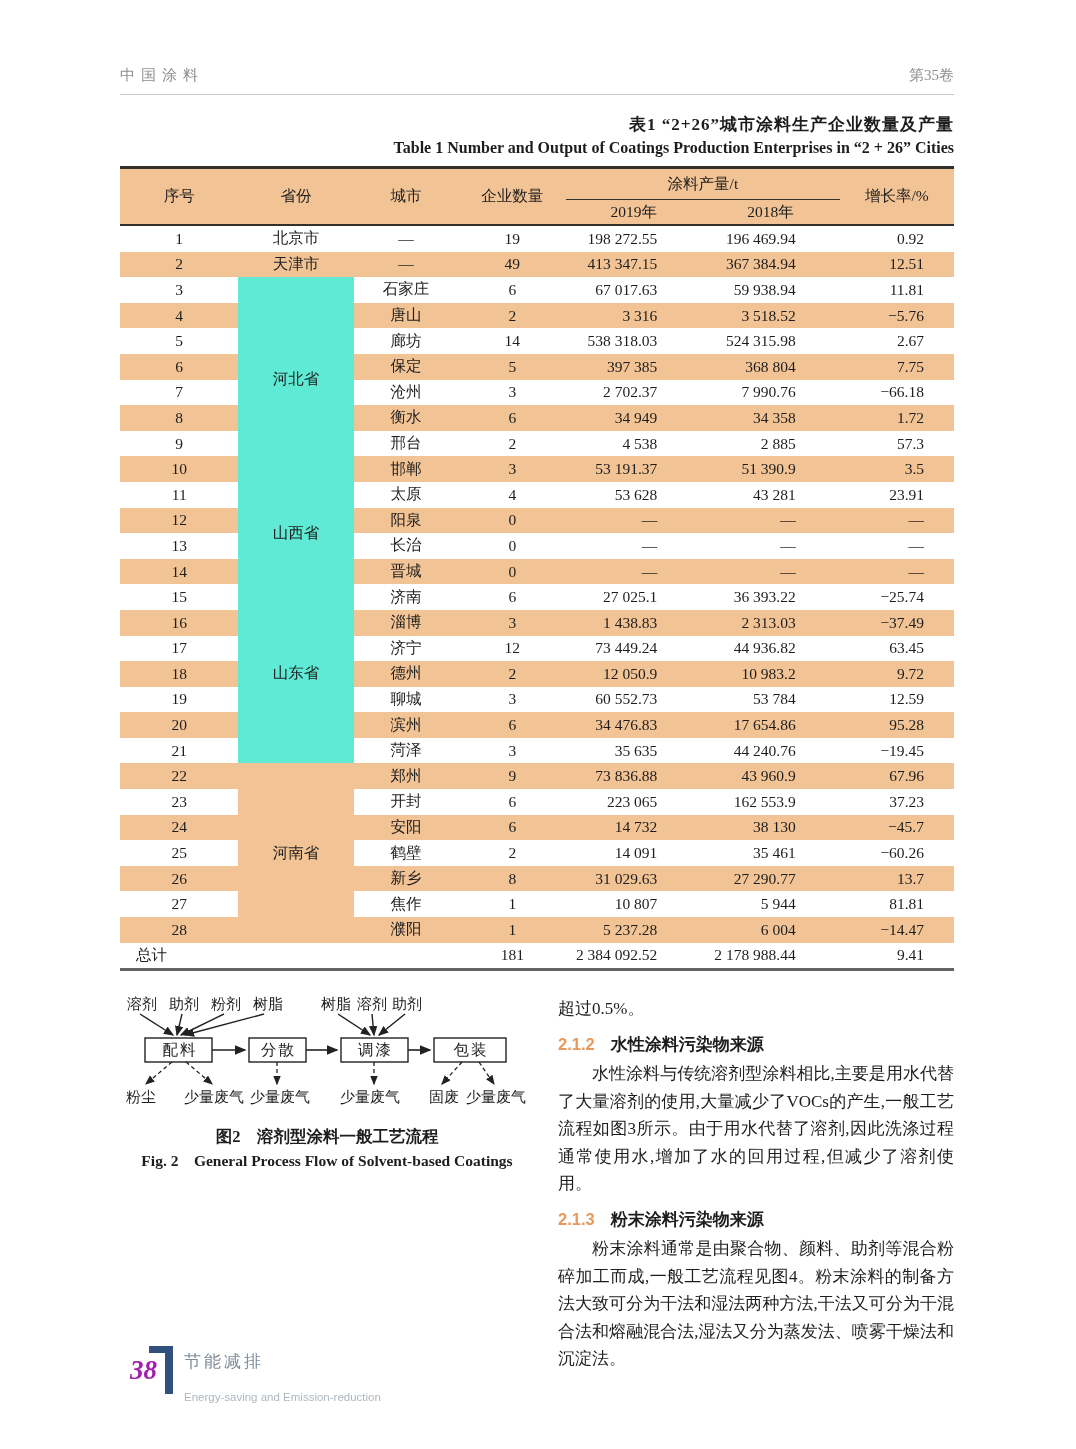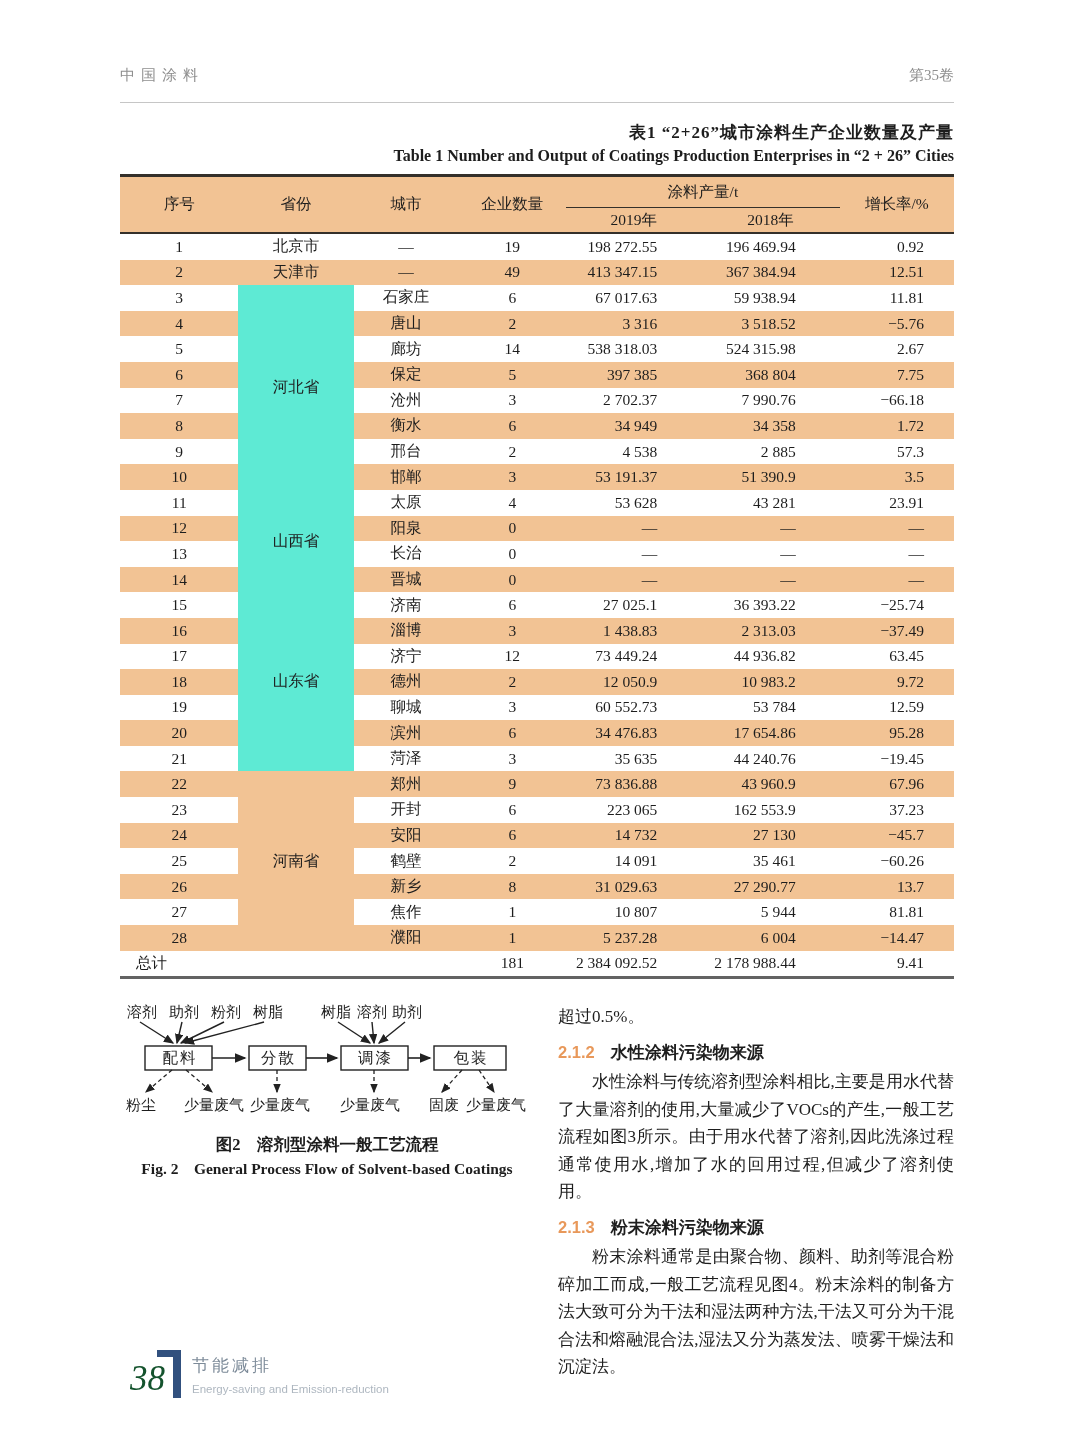--- a/index.html
+++ b/index.html
@@ -6,21 +6,21 @@
   .page{
     width:1076px;height:1449px;background:#ffffff;position:relative;
     font-family:"Liberation Serif","DejaVu Serif",serif;color:#1d1d1d;
     overflow:hidden;box-sizing:border-box;
   }
   .content{padding:0 122px 0 120px;}
 
   
   .running-head{
     display:flex;justify-content:space-between;align-items:center;
-    padding-top:66px;padding-bottom:17px;border-bottom:1.5px solid #c6c6c6;
+    padding-top:66px;padding-bottom:9px;border-bottom:1.5px solid #c6c6c6;
     color:#8e8e8e;font-size:15px;gap:46px;
   }
   .running-head .jname{letter-spacing:6px;}
 
   
   .tbl-titles{margin-top:18px;text-align:right;}
   .tbl-title-zh{font-size:17px;font-weight:bold;letter-spacing:1px;}
   .tbl-title-en{font-size:16px;font-weight:bold;margin-top:3px;}
 
   
@@ -58,24 +58,24 @@
   
   .sec-head{margin:8px 0 2px;line-height:27.5px;}
   .sec-num{color:#E8985A;font-weight:bold;font-family:"Liberation Sans",sans-serif;margin-right:16px;font-size:16.5px;}
   .sec-title{font-weight:600;}
 
   
   .footer{position:absolute;left:120px;bottom:46px;display:flex;align-items:flex-start;}
   .pn-box{position:relative;padding:9px 16px 4px 10px;}
   .pn-box::after{content:"";position:absolute;right:0;top:0;width:8px;height:48px;background:#31507E;}
   .pn-box::before{content:"";position:absolute;right:6px;top:0;height:7px;width:18px;background:#31507E;}
-  .page-num{font-style:italic;font-weight:normal;font-size:35px;color:#14532d;}
+  .page-num{font-style:italic;font-weight:bold;font-size:27px;color:#a21caf;}
   .f-text{margin-left:11px;padding-top:4px;}
   .f-zh{color:#7d8b99;font-size:17px;letter-spacing:3px;}
-  .f-en{color:#aeb7c0;font-size:11.5px;font-family:"Liberation Sans",sans-serif;margin-top:6px;}
+  .f-en{color:#aeb7c0;font-size:11.5px;font-family:"Liberation Sans",sans-serif;margin-top:18px;}
 
   .diagram-text{font-size:15px;font-family:"Liberation Serif","DejaVu Serif",serif;fill:#1d1d1d;}
   .box-text{font-size:15.5px;letter-spacing:2px;}
 </style>
 </head>
 <body>
 
 <div class="page">
   <div class="content">
 
@@ -302,21 +302,21 @@
             <td class="c-ent">6</td>
             <td class="c-num">223 065</td>
             <td class="c-num">162 553.9</td>
             <td class="c-growth">37.23</td>
           </tr>
           <tr class="shade">
             <td class="c-seq">24</td>
             <td class="c-city">安阳</td>
             <td class="c-ent">6</td>
             <td class="c-num">14 732</td>
-            <td class="c-num">27 130</td>
+            <td class="c-num">38 130</td>
             <td class="c-growth">−45.7</td>
           </tr>
           <tr>
             <td class="c-seq">25</td>
             <td class="c-city">鹤壁</td>
             <td class="c-ent">2</td>
             <td class="c-num">14 091</td>
             <td class="c-num">35 461</td>
             <td class="c-growth">−60.26</td>
           </tr>

